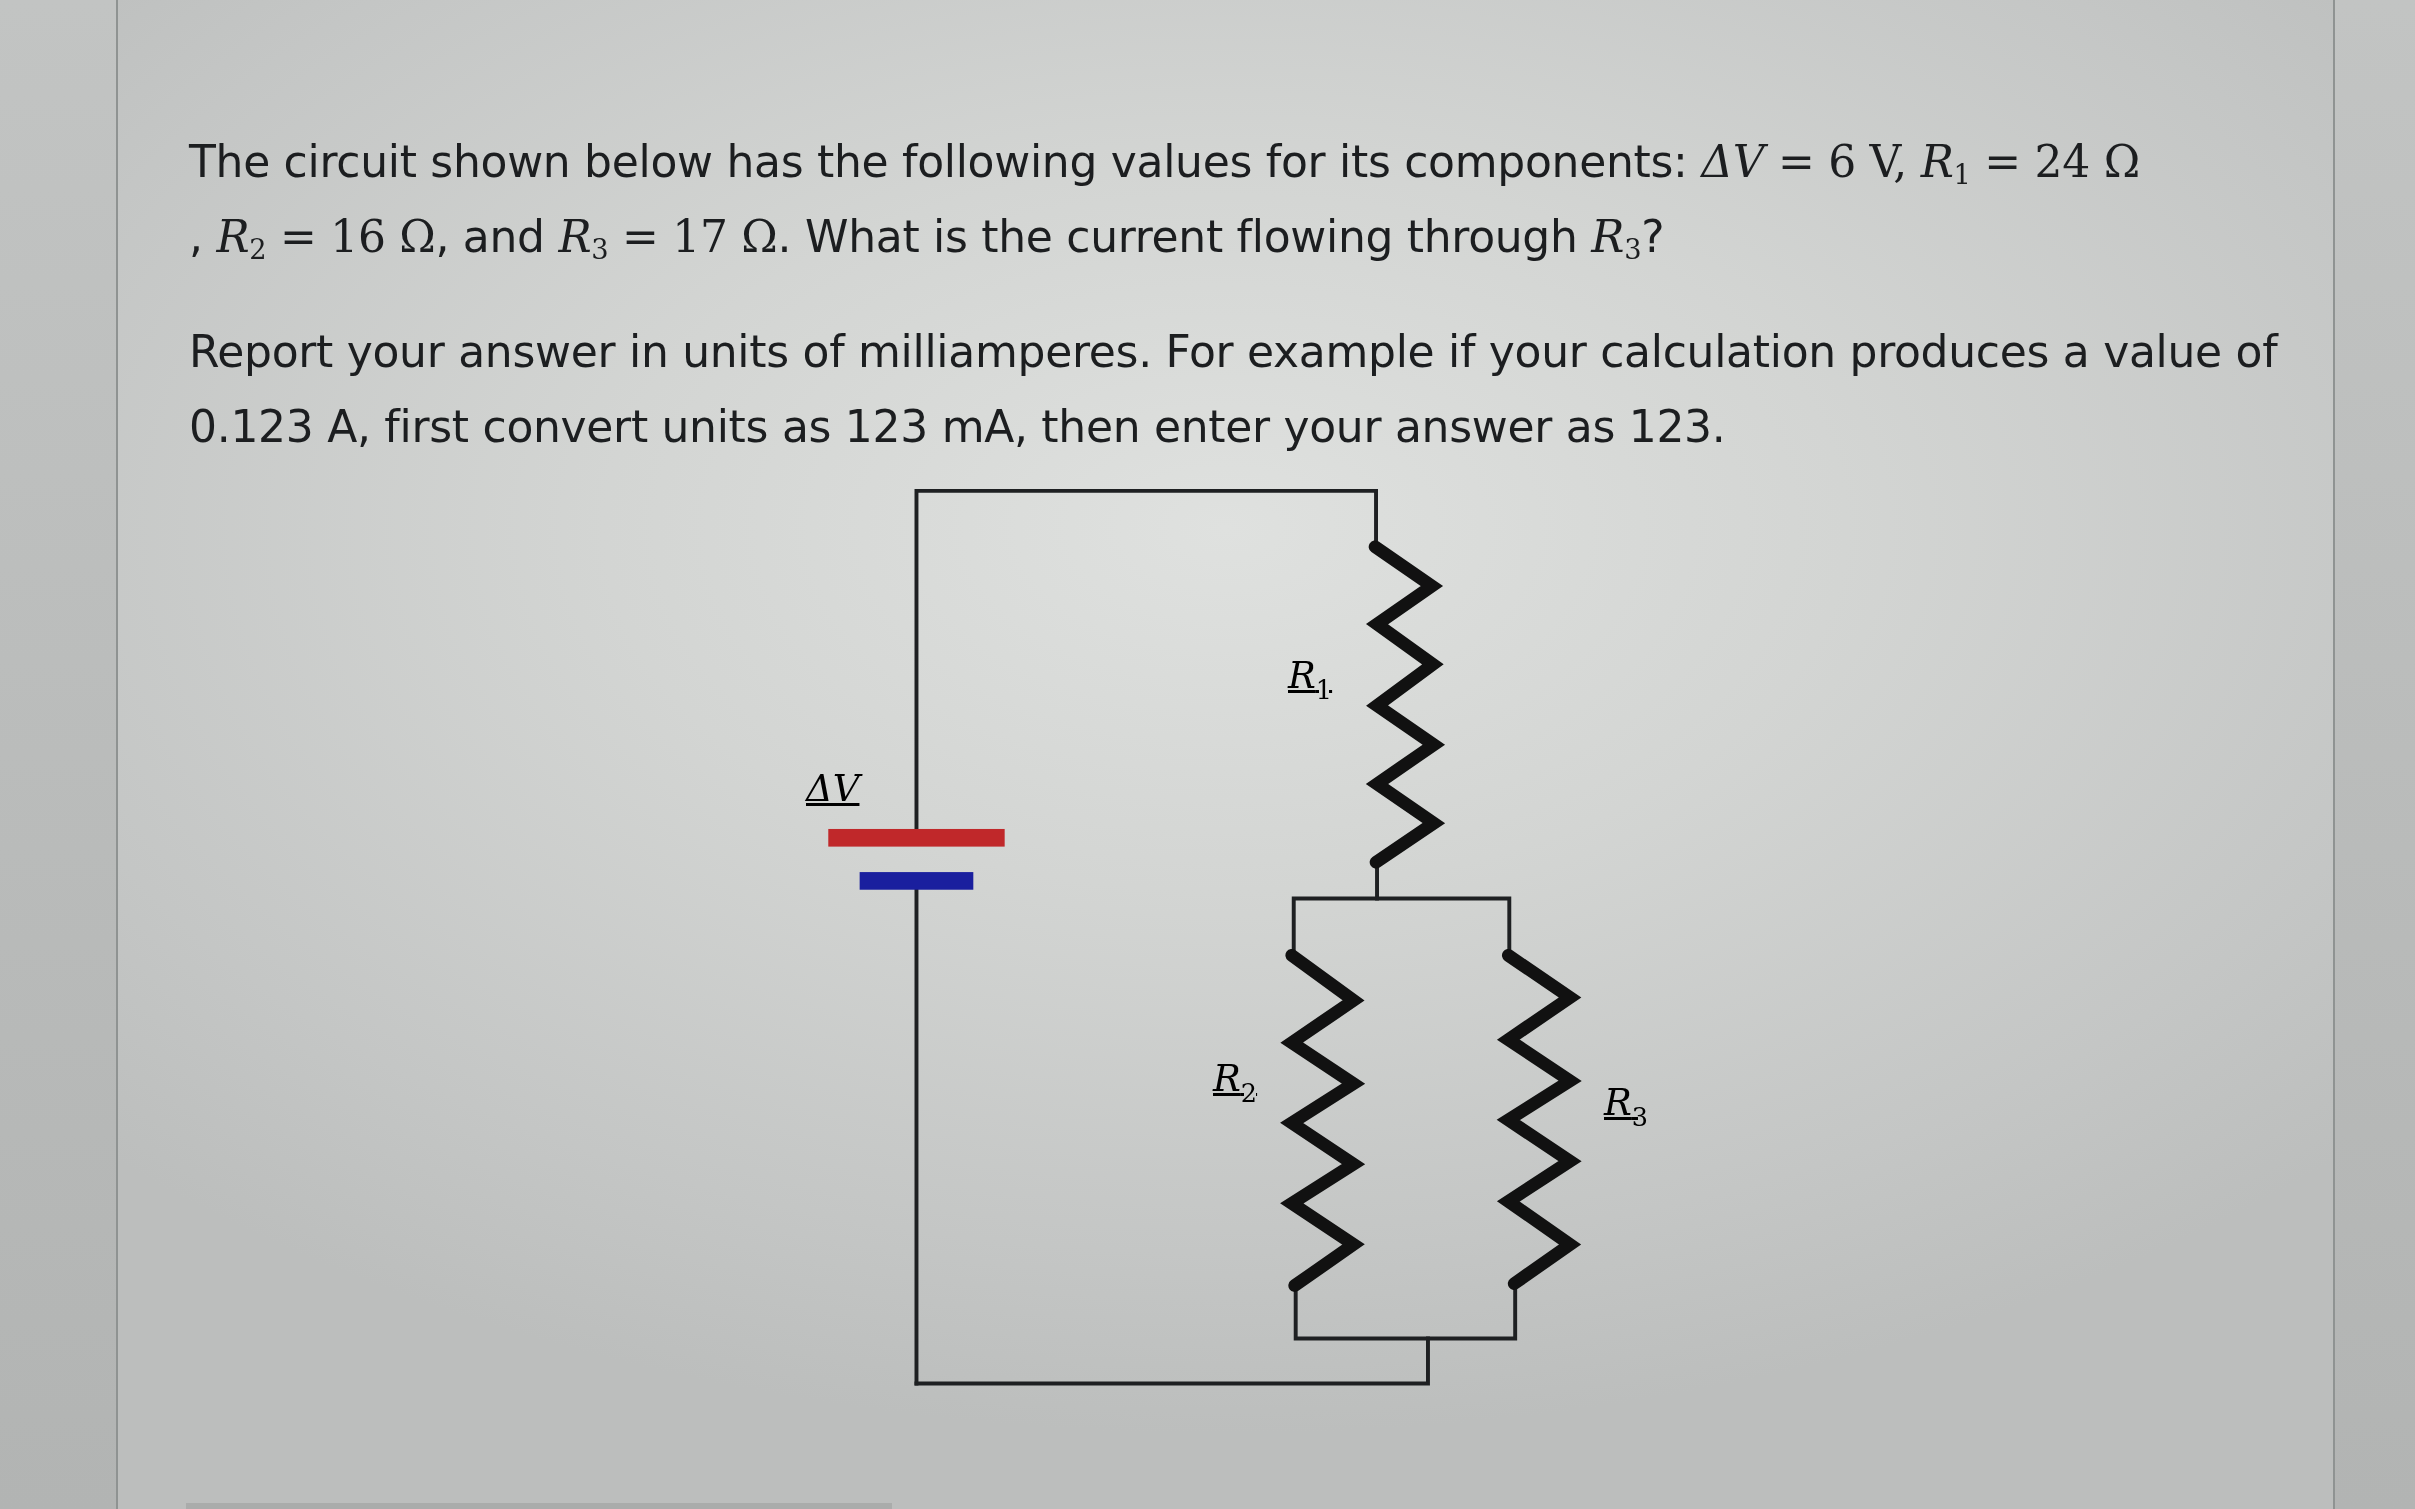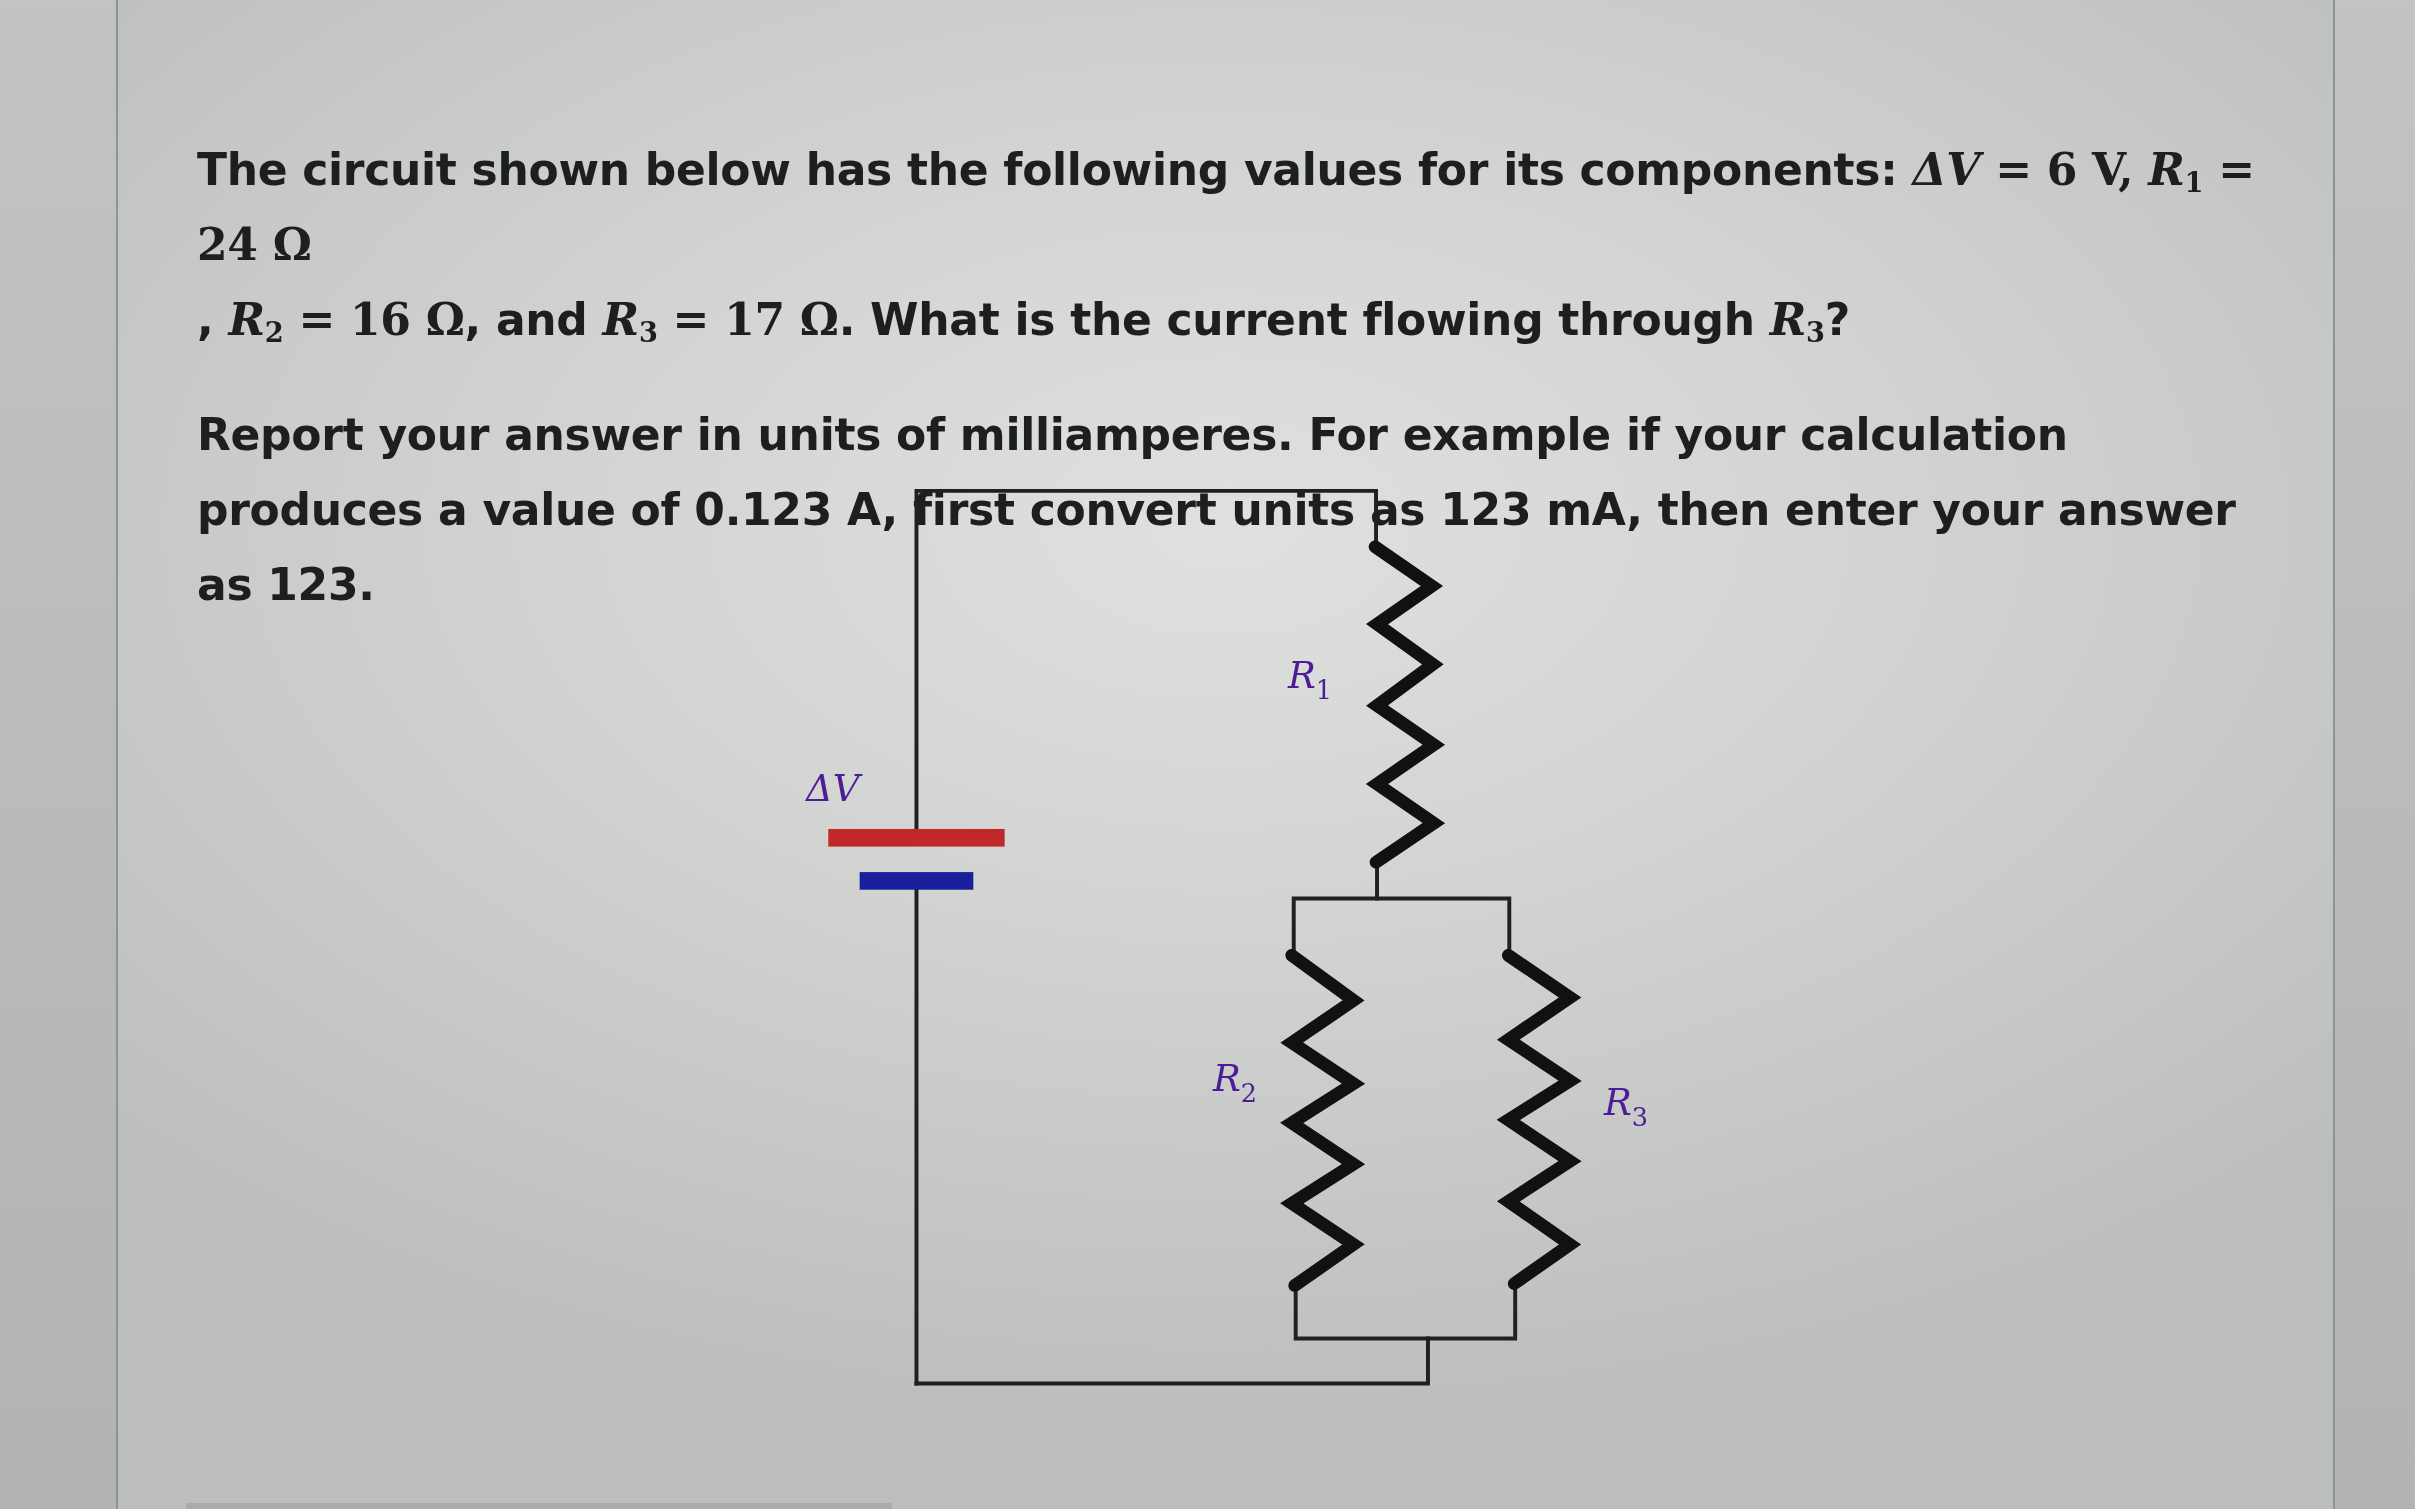--- a/index.html
+++ b/index.html
@@ -18,29 +18,29 @@
     .outer-left, .outer-right {
       position: absolute; top: 0; height: 1509px;
       background: linear-gradient(180deg, #c2c4c3, #b2b4b3);
     }
     .outer-left { left: 0; width: 116px; }
     .outer-right { left: 2333px; width: 82px; }
     .text-block {
       position: absolute; left: 181px; top: 116px; width: 2107px;
       font-size: 44px; line-height: 75px; letter-spacing: -0.3px;
     }
-    .para { margin: 16px; font-weight: bold; }
+    .para { margin: 8px; }
     .para + .para { margin-top: 40px; }
     .math { font-family: "DejaVu Serif", "Liberation Serif", serif; font-style: italic; }
     .math-up { font-family: "DejaVu Serif", "Liberation Serif", serif; }
     sub { font-size: 0.62em; vertical-align: -0.25em; font-style: normal; line-height: 0; }
     .circuit { position: absolute; left: 0; top: 0; width: 2415px; height: 1509px; }
     .label {
       position: absolute; font-family: "DejaVu Serif", "Liberation Serif", serif;
-      font-style: italic; color: #4c1d95; font-size: 37px; line-height: 1;
+      font-style: italic; color: #000000; font-size: 37px; line-height: 1; text-decoration: underline;
     }
     .label sub { font-size: 25.5px; vertical-align: -0.45em; font-style: normal; }
     .bottom-strip {
       position: absolute; left: 186px; top: 1503px; width: 706px; height: 6.9px;
       background: #9ea09f; opacity: 0.6;
     }
   </style>
 </head>
 <body>
 

